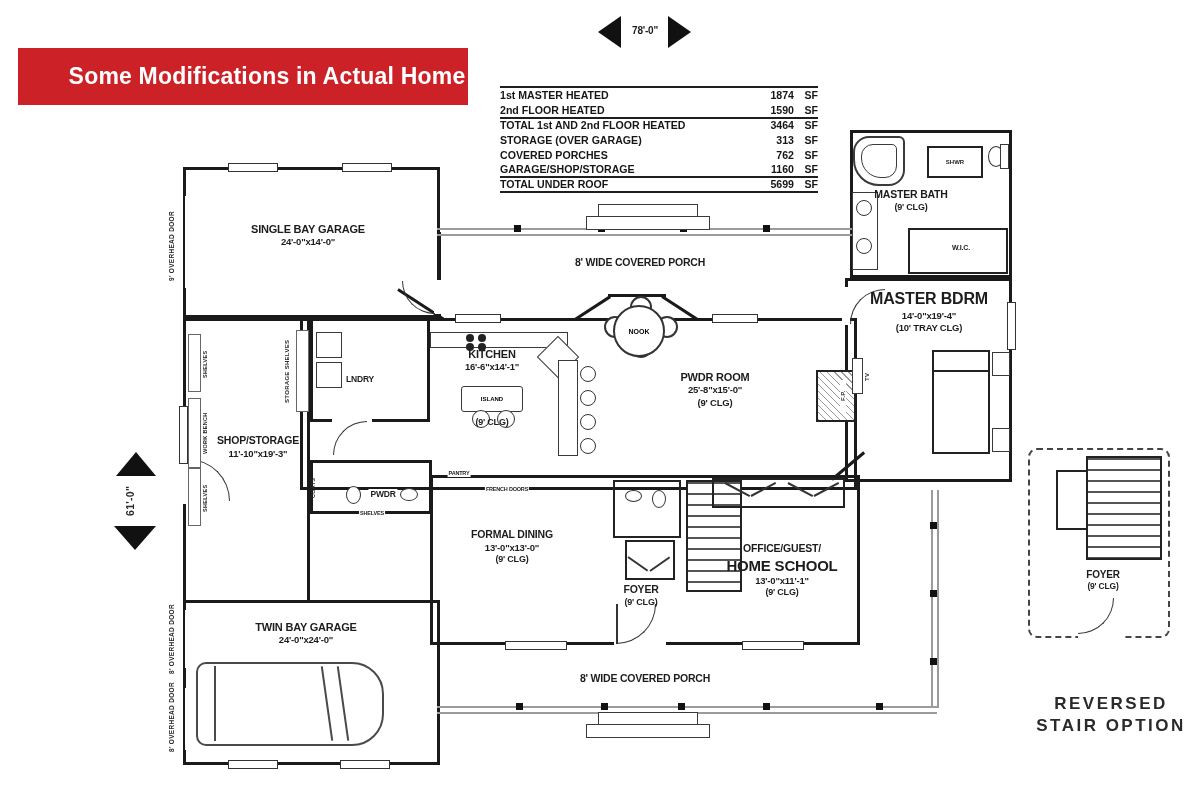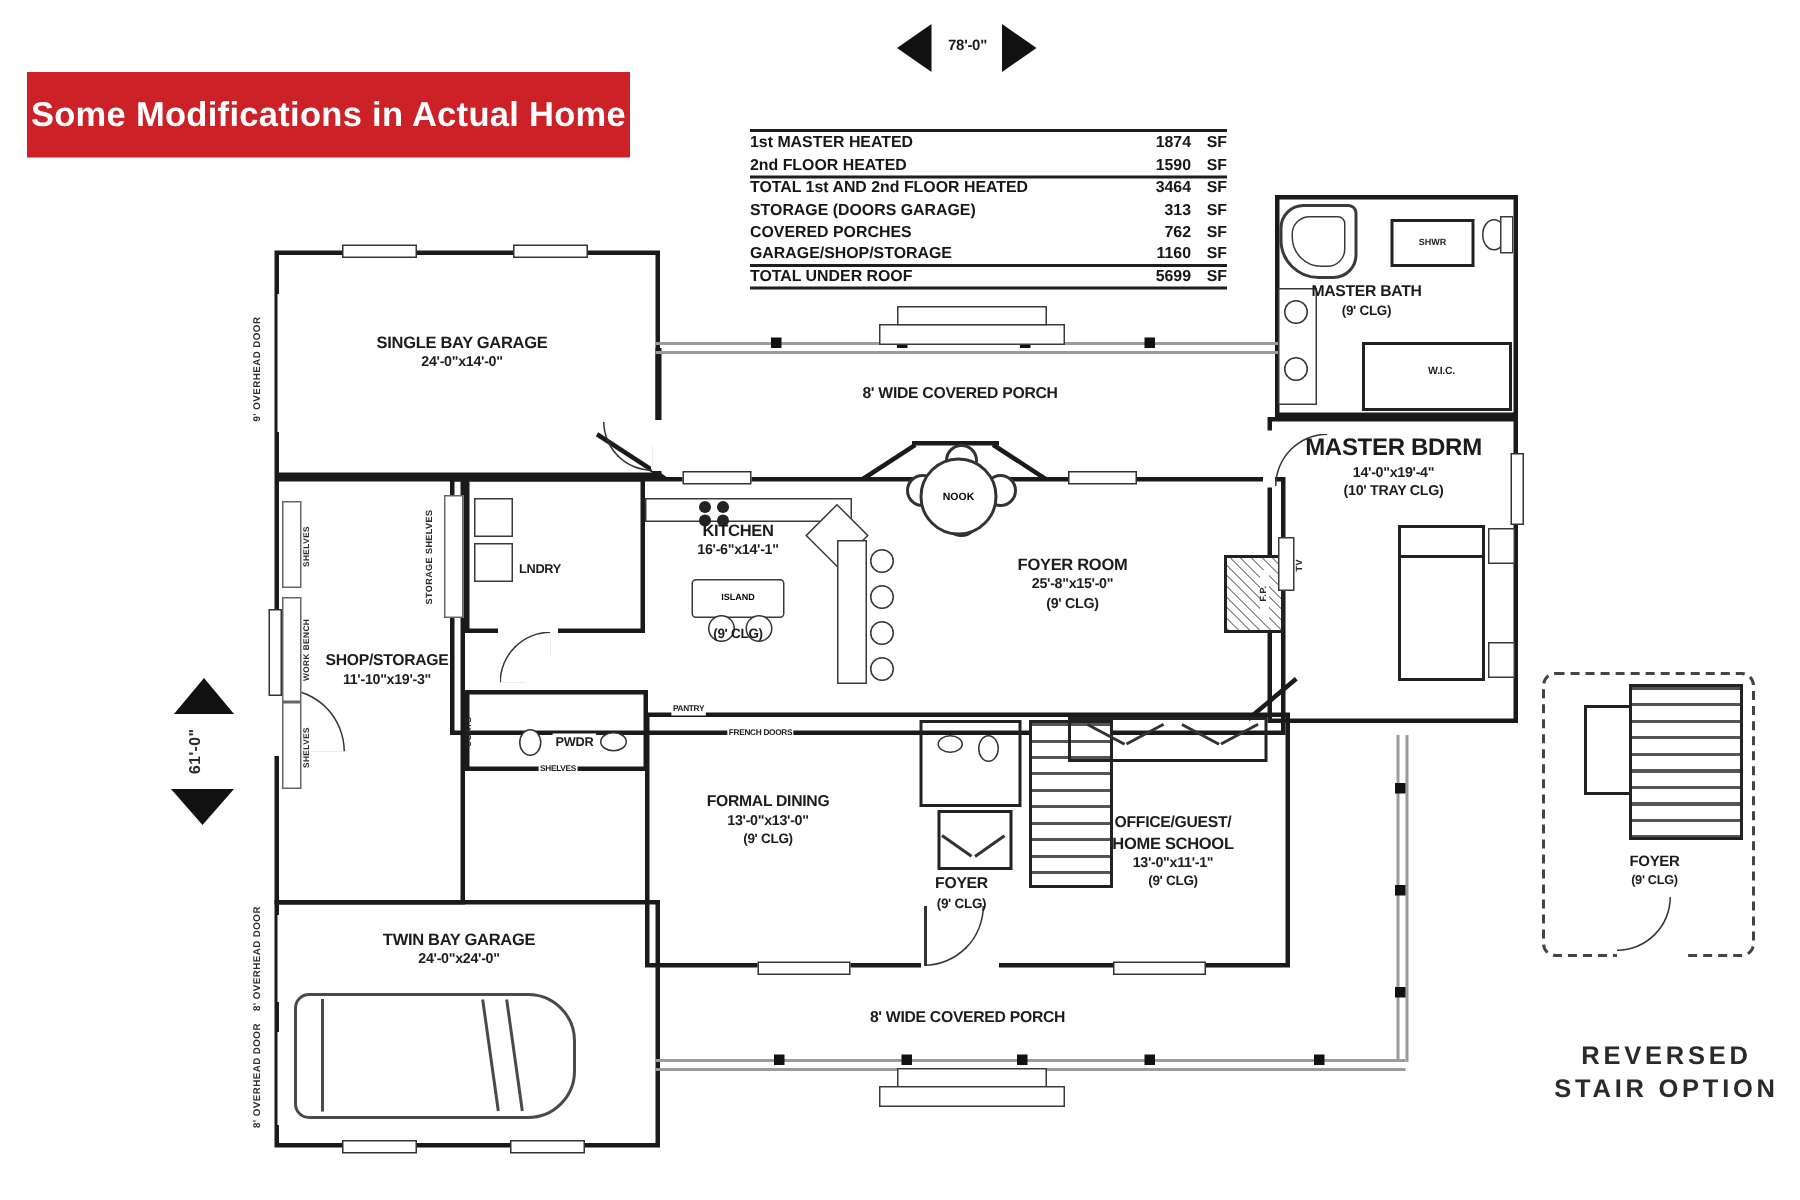--- a/index.html
+++ b/index.html
@@ -19,21 +19,21 @@
   .lbl{position:absolute;transform:translateX(-50%);text-align:center;color:#1c1c1c;
        font-weight:700;line-height:1.3;white-space:nowrap;letter-spacing:-0.2px;}
   .vtext{position:absolute;writing-mode:vertical-rl;transform:rotate(180deg);
          display:flex;align-items:center;justify-content:center;color:#2a2a2a;
          font-weight:700;white-space:nowrap;letter-spacing:0.3px;}
   .stairs{position:absolute;border:2px solid #222;box-sizing:border-box;
           background:repeating-linear-gradient(to bottom,#555 0 2px,#fff 2px 11px);}
   .arcq{position:absolute;box-sizing:border-box;}
   .tri{position:absolute;width:0;height:0;}
   .banner{position:absolute;display:flex;align-items:center;justify-content:center;
-          color:#fff;font-weight:600;font-size:23px;letter-spacing:0.2px;}
+          color:#fff;font-weight:600;font-size:23px;letter-spacing:0.2px;padding-left:48px;}
   .trow{display:flex;align-items:center;height:14.8px;font-size:10.6px;font-weight:700;color:#161616;}
   .trow .tl{flex:1;text-align:left;}
   .trow .tv{width:42px;text-align:right;}
   .trow .tu{width:24px;text-align:right;}
   .tline{position:absolute;height:2px;background:#1e1e1e;}
 </style>
 </head>
 <body>
 
 <div class="page">
@@ -61,21 +61,21 @@
         <span class="tl">2nd FLOOR HEATED</span>
         <span class="tv">1590</span>
         <span class="tu">SF</span>
       </div>
     <div class="trow">
         <span class="tl">TOTAL 1st AND 2nd FLOOR HEATED</span>
         <span class="tv">3464</span>
         <span class="tu">SF</span>
       </div>
     <div class="trow">
-        <span class="tl">STORAGE (DOORS GARAGE)</span>
+        <span class="tl">STORAGE (OVER GARAGE)</span>
         <span class="tv">313</span>
         <span class="tu">SF</span>
       </div>
     <div class="trow">
         <span class="tl">COVERED PORCHES</span>
         <span class="tv">762</span>
         <span class="tu">SF</span>
       </div>
     <div class="trow">
         <span class="tl">GARAGE/SHOP/STORAGE</span>
@@ -260,42 +260,42 @@
     <div style="font-size:16px;">MASTER BDRM</div>
     <div style="font-size:9.5px;">14'-0"x19'-4"</div>
     <div style="font-size:9.5px;">(10' TRAY CLG)</div>
   </div>
   <div class="lbl" style="left:492px;top:347px;">
     <div style="font-size:11px;">KITCHEN</div>
     <div style="font-size:9.5px;">16'-6"x14'-1"</div>
   </div>
   <div class="lbl" style="left:492px;top:417px;font-size:9px;">(9' CLG)</div>
   <div class="lbl" style="left:715px;top:370px;">
-    <div style="font-size:11px;">FOYER ROOM</div>
+    <div style="font-size:11px;">PWDR ROOM</div>
     <div style="font-size:9.5px;">25'-8"x15'-0"</div>
     <div style="font-size:9.5px;">(9' CLG)</div>
   </div>
   <div class="lbl" style="left:360px;top:374px;font-size:8.5px;">LNDRY</div>
   <div class="lbl" style="left:258px;top:434px;">
     <div style="font-size:10.5px;">SHOP/STORAGE</div>
     <div style="font-size:9.5px;">11'-10"x19'-3"</div>
   </div>
   <div class="lbl" style="left:383px;top:489px;font-size:8.5px;background:#fff;padding:0 2px;">PWDR</div>
   <div class="lbl" style="left:512px;top:528px;">
     <div style="font-size:10.5px;">FORMAL DINING</div>
     <div style="font-size:9.5px;">13'-0"x13'-0"</div>
     <div style="font-size:9px;">(9' CLG)</div>
   </div>
   <div class="lbl" style="left:641px;top:583px;">
     <div style="font-size:10.5px;">FOYER</div>
     <div style="font-size:9px;">(9' CLG)</div>
   </div>
   <div class="lbl" style="left:782px;top:542px;">
     <div style="font-size:10.5px;">OFFICE/GUEST/</div>
-    <div style="font-size:11px;">HOME SCHOOL</div>
+    <div style="font-size:15px;">HOME SCHOOL</div>
     <div style="font-size:9.5px;">13'-0"x11'-1"</div>
     <div style="font-size:9px;">(9' CLG)</div>
   </div>
   <div class="lbl" style="left:306px;top:620px;">
     <div style="font-size:11px;">TWIN BAY GARAGE</div>
     <div style="font-size:9.5px;">24'-0"x24'-0"</div>
   </div>
   <div class="lbl" style="left:645px;top:672px;font-size:10.5px;">8' WIDE COVERED PORCH</div>
   <div class="lbl" style="left:1103px;top:568px;">
     <div style="font-size:10px;">FOYER</div>

